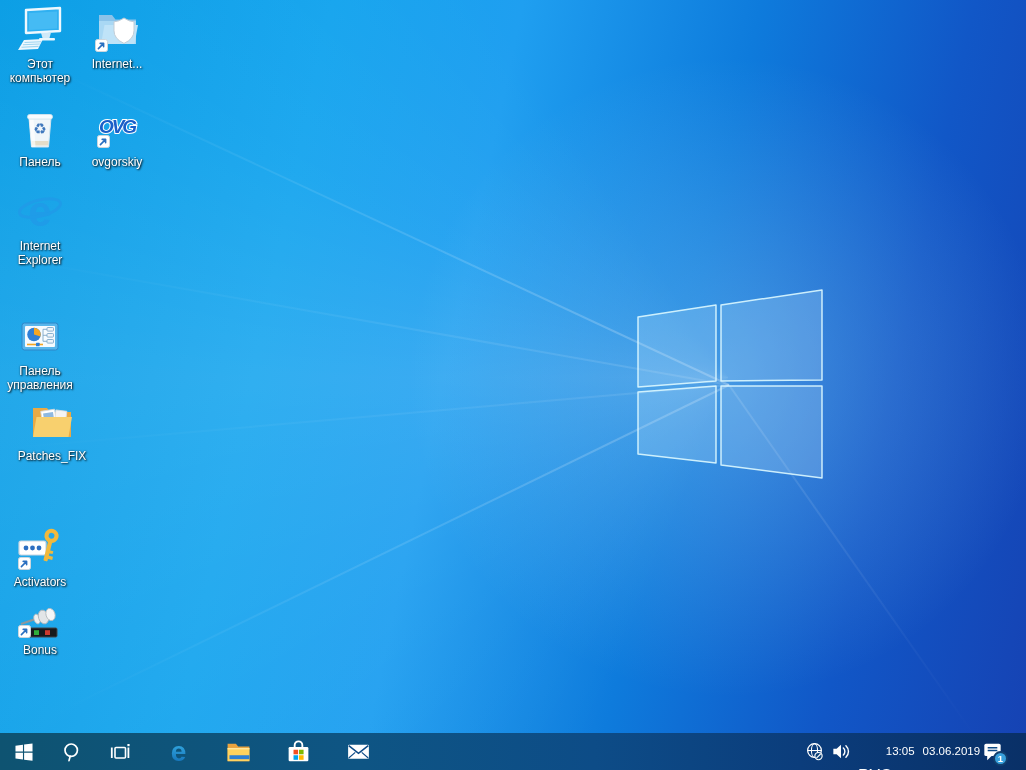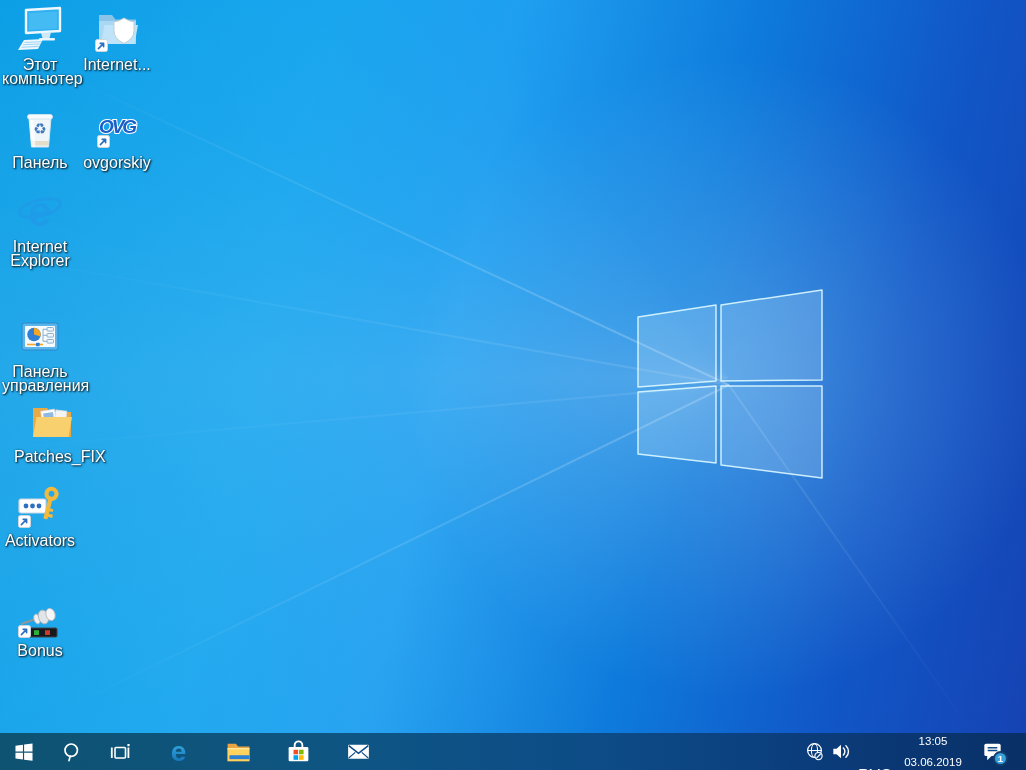--- a/index.html
+++ b/index.html
@@ -43,21 +43,21 @@
 
   
   .dicon {
     position: absolute; width: 76px;
     display: flex; flex-direction: column; align-items: center;
     cursor: default;
   }
   .dicon .glyph { width: 48px; height: 48px; }
   .dlabel {
     margin-top: 4px;
-    font-size: 16px; line-height: 13.5px;
+    font-size: 12px; line-height: 13.5px;
     color: #fff; text-align: center; max-width: 76px;
     text-shadow: 1px 1px 2px rgba(0,0,0,.9), 0 0 2px rgba(0,0,0,.5);
   }
 
   
   .taskbar {
     position: absolute; left: 0; right: 0; bottom: 0; height: 37px;
     background: linear-gradient(90deg, #0e5371 0%, #0e5584 35%, #0d4c87 58%, #0b3d7c 78%, #093067 100%);
     display: flex; align-items: stretch;
   }
@@ -75,21 +75,21 @@
     display: flex; align-items: center;
   }
   .tray-item {
     height: 37px; display: flex; align-items: center; justify-content: center;
     cursor: default;
   }
   .ti-net { width: 26px; }
   .ti-vol { width: 27px; }
   .ti-lang { width: 42px; font-size: 17px; color: #fff; margin-top: 48px; }
   .ti-clock {
-    width: 74px; flex-direction: column; justify-content: center;
+    width: 74px; flex-direction: row; justify-content: center;
     font-size: 11.5px; line-height: 13px; color: #fff; text-align: center; gap: 8px;
   }
   .ti-bell { width: 44px; position: relative; }
   .ti-sliver { width: 12px; }
   .ac-badge {
     position: absolute; right: 6px; bottom: 4px;
     width: 15px; height: 15px; border-radius: 50%;
     background: #38a0dc; border: 2px solid #123f6e;
     color: #fff; font-size: 9.5px; font-weight: bold;
     display: flex; align-items: center; justify-content: center;
@@ -195,21 +195,21 @@
       <rect x="14" y="12" width="14" height="18" fill="#ffffff" stroke="#d8d8d8" stroke-width="0.8"></rect>
       <rect x="16" y="14.5" width="10" height="8" fill="#8fb9e0"></rect>
       <path d="M16 25 h10 M16 27.5 h8" stroke="#c9c9c9" stroke-width="1"></path>
     </g>
     <rect x="27" y="12.5" width="11" height="16" fill="#f4f4f4" stroke="#dddddd" stroke-width="0.8" transform="rotate(7 32 20)"></rect>
     <path d="M5 39 L8.5 19 H44 L40.5 39 Z" fill="#f8d06e"></path>
   </svg>
   <div class="dlabel">Patches_FIX</div>
 </div>
 
-<div class="dicon" style="left:2px;top:482px">
+<div class="dicon" style="left:2px;top:524px">
   <svg class="glyph" viewBox="0 0 48 48">
     <rect x="3" y="17" width="27" height="14" rx="2" fill="#ffffff" stroke="#c9d6e2" stroke-width="1.2"></rect>
     <circle cx="10" cy="24" r="2.4" fill="#2d6fc1"></circle>
     <circle cx="16.5" cy="24" r="2.4" fill="#2d6fc1"></circle>
     <circle cx="23" cy="24" r="2.4" fill="#2d6fc1"></circle>
     <g transform="rotate(14 33 22)">
       <circle cx="33" cy="11.5" r="5" fill="none" stroke="#f2b93c" stroke-width="4.2"></circle>
       <rect x="31" y="15.5" width="4.2" height="22" rx="1" fill="#f2b93c"></rect>
       <rect x="34.5" y="31.5" width="5" height="3.2" fill="#f2b93c"></rect>
       <rect x="34.5" y="26" width="4" height="3" fill="#f2b93c"></rect>

